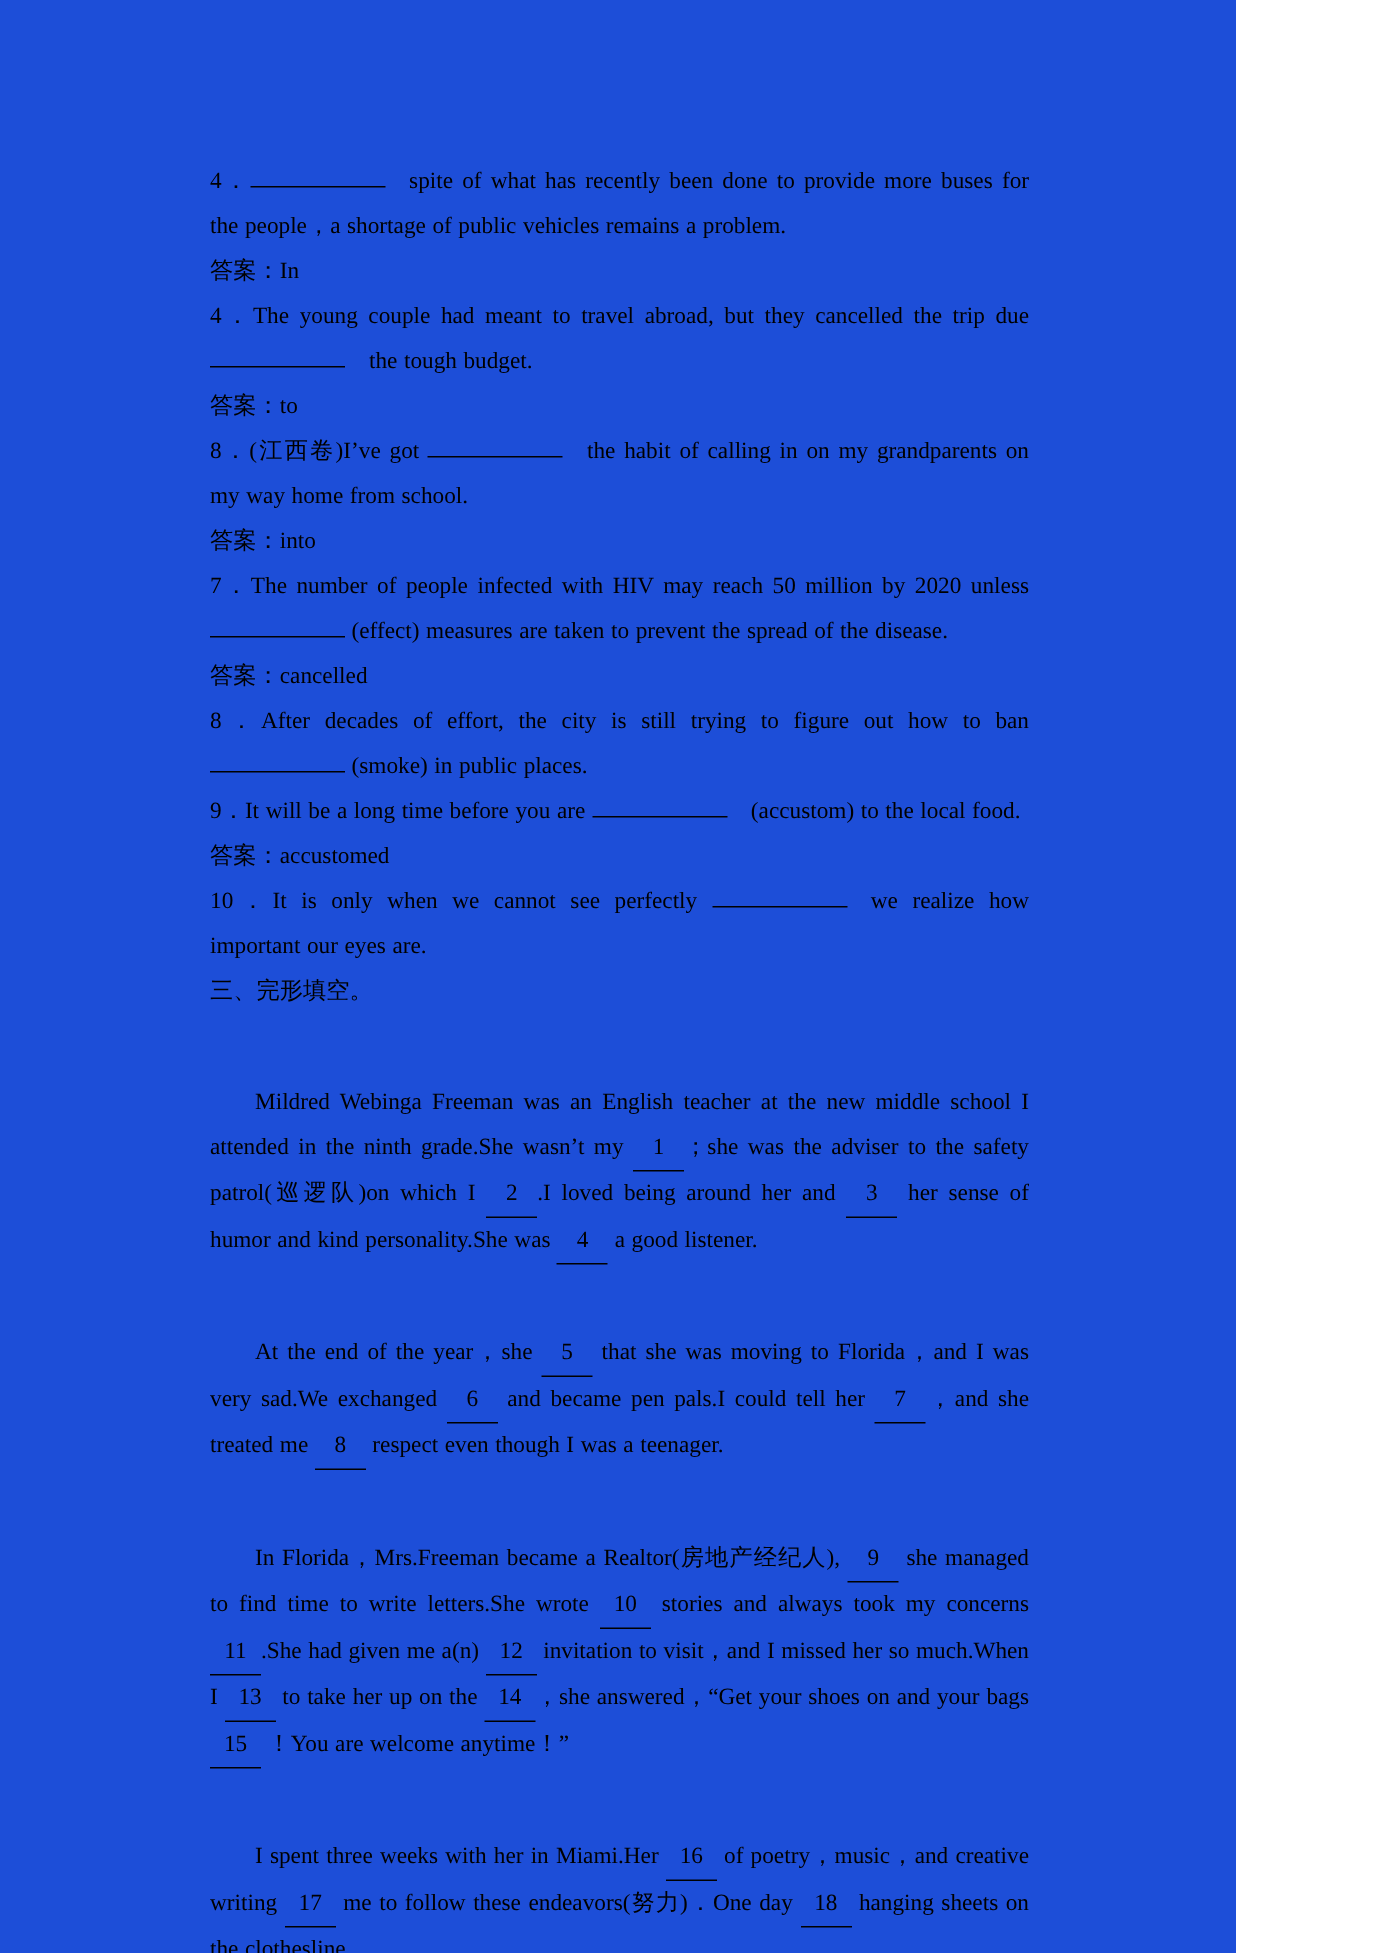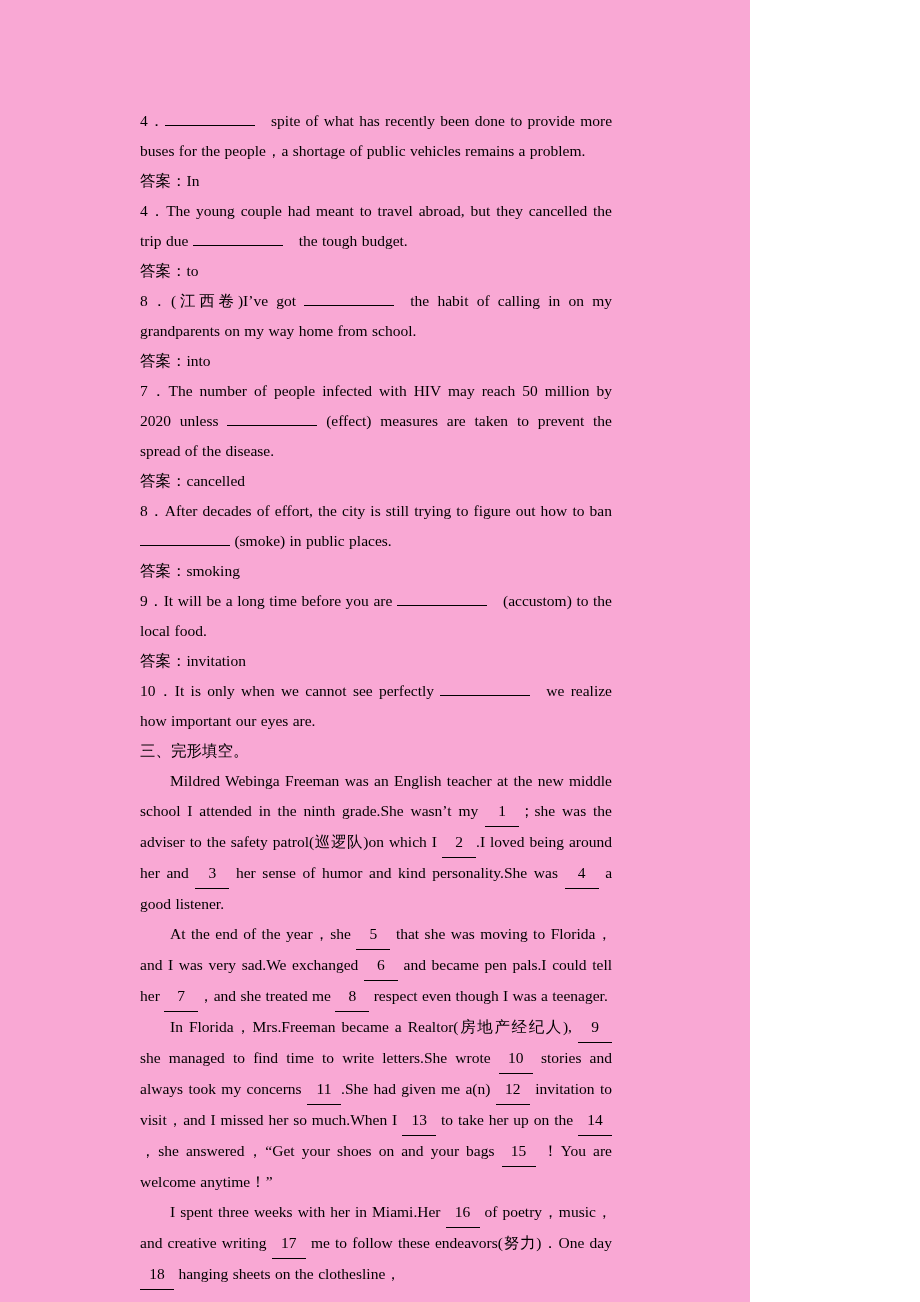--- a/index.html
+++ b/index.html
@@ -6,33 +6,33 @@
   html, body { margin: 0; padding: 0; }
   body {
     width: 920px;
     height: 1302px;
     background: #ffffff;
     color: #000000;
     font-family: "Liberation Serif", "DejaVu Serif", serif;
     overflow: hidden;
   }
   .page {
-    width: 750px;
+    width: 824px;
     height: 1302px;
     padding: 106px 138px 0 140px;
-    background: #f9a8d4;
+    background: #1d4ed8;
   }
   p.para {
     margin: 0;
     font-size: 15.5px;
     line-height: 30px;
     text-align: justify;
     word-spacing: 0.5px;
   }
-  p.cloze { text-indent: 30px; }
+  p.cloze { text-indent: 30px; margin-top: 44px; }
   .run { text-indent: 0; }
   .blank {
     display: inline-block;
     border-bottom: 1px solid #000;
     text-indent: 0;
     vertical-align: baseline;
   }
   .blank.long {
     width: 90px;
     height: 13px;
@@ -55,22 +55,21 @@
 <div class="page">
     <p class="para question"><span class="run">4．</span><span class="blank long"></span><span class="gap"></span><span class="run">spite of what has recently been done to provide more buses for the people，a shortage of public vehicles remains a problem.</span></p>
     <p class="para answer"><span class="run">答案：</span><span class="run">In</span></p>
     <p class="para question"><span class="run">4．The young couple had meant to travel abroad, but they cancelled the trip due </span><span class="blank long"></span><span class="gap"></span><span class="run">the tough budget.</span></p>
     <p class="para answer"><span class="run">答案：</span><span class="run">to</span></p>
     <p class="para question"><span class="run">8．(江西卷)I’ve got </span><span class="blank long"></span><span class="gap"></span><span class="run">the habit of calling in on my grandparents on my way home from school.</span></p>
     <p class="para answer"><span class="run">答案：</span><span class="run">into</span></p>
     <p class="para question"><span class="run">7．The number of people infected with HIV may reach 50 million by 2020 unless </span><span class="blank long"></span><span class="run"> (effect) measures are taken to prevent the spread of the disease.</span></p>
     <p class="para answer"><span class="run">答案：</span><span class="run">cancelled</span></p>
     <p class="para question"><span class="run">8．After decades of effort, the city is still trying to figure out how to ban </span><span class="blank long"></span><span class="run"> (smoke) in public places.</span></p>
-    <p class="para answer"><span class="run">答案：</span><span class="run">smoking</span></p>
     <p class="para question"><span class="run">9．It will be a long time before you are </span><span class="blank long"></span><span class="gap"></span><span class="run">(accustom) to the local food.</span></p>
-    <p class="para answer"><span class="run">答案：</span><span class="run">invitation</span></p>
+    <p class="para answer"><span class="run">答案：</span><span class="run">accustomed</span></p>
     <p class="para question"><span class="run">10．It is only when we cannot see perfectly </span><span class="blank long"></span><span class="gap"></span><span class="run">we realize how important our eyes are.</span></p>
     <p class="para heading"><span class="run">三、完形填空。</span></p>
     <p class="para cloze"><span class="run">Mildred Webinga Freeman was an English teacher at the new middle school I attended in the ninth grade.She wasn’t my </span><span class="blank numbered">1</span><span class="run">；she was the adviser to the safety patrol(巡逻队)on which I </span><span class="blank numbered">2</span><span class="run">.I loved being around her and </span><span class="blank numbered">3</span><span class="run"> her sense of humor and kind personality.She was </span><span class="blank numbered">4</span><span class="run"> a good listener.</span></p>
     <p class="para cloze"><span class="run">At the end of the year，she </span><span class="blank numbered">5</span><span class="run"> that she was moving to Florida，and I was very sad.We exchanged </span><span class="blank numbered">6</span><span class="run"> and became pen pals.I could tell her </span><span class="blank numbered">7</span><span class="run">，and she treated me </span><span class="blank numbered">8</span><span class="run"> respect even though I was a teenager.</span></p>
     <p class="para cloze"><span class="run">In Florida，Mrs.Freeman became a Realtor(房地产经纪人), </span><span class="blank numbered">9</span><span class="run"> she managed to find time to write letters.She wrote </span><span class="blank numbered">10</span><span class="run"> stories and always took my concerns </span><span class="blank numbered">11</span><span class="run">.She had given me a(n) </span><span class="blank numbered">12</span><span class="run"> invitation to visit，and I missed her so much.When I </span><span class="blank numbered">13</span><span class="run"> to take her up on the </span><span class="blank numbered">14</span><span class="run">，she answered，“Get your shoes on and your bags </span><span class="blank numbered">15</span><span class="run"> ！You are welcome anytime！”</span></p>
     <p class="para cloze"><span class="run">I spent three weeks with her in Miami.Her </span><span class="blank numbered">16</span><span class="run"> of poetry，music，and creative writing </span><span class="blank numbered">17</span><span class="run"> me to follow these endeavors(努力)．One day </span><span class="blank numbered">18</span><span class="run"> hanging sheets on the clothesline，</span></p>
   </div>
 
 </body></html>

